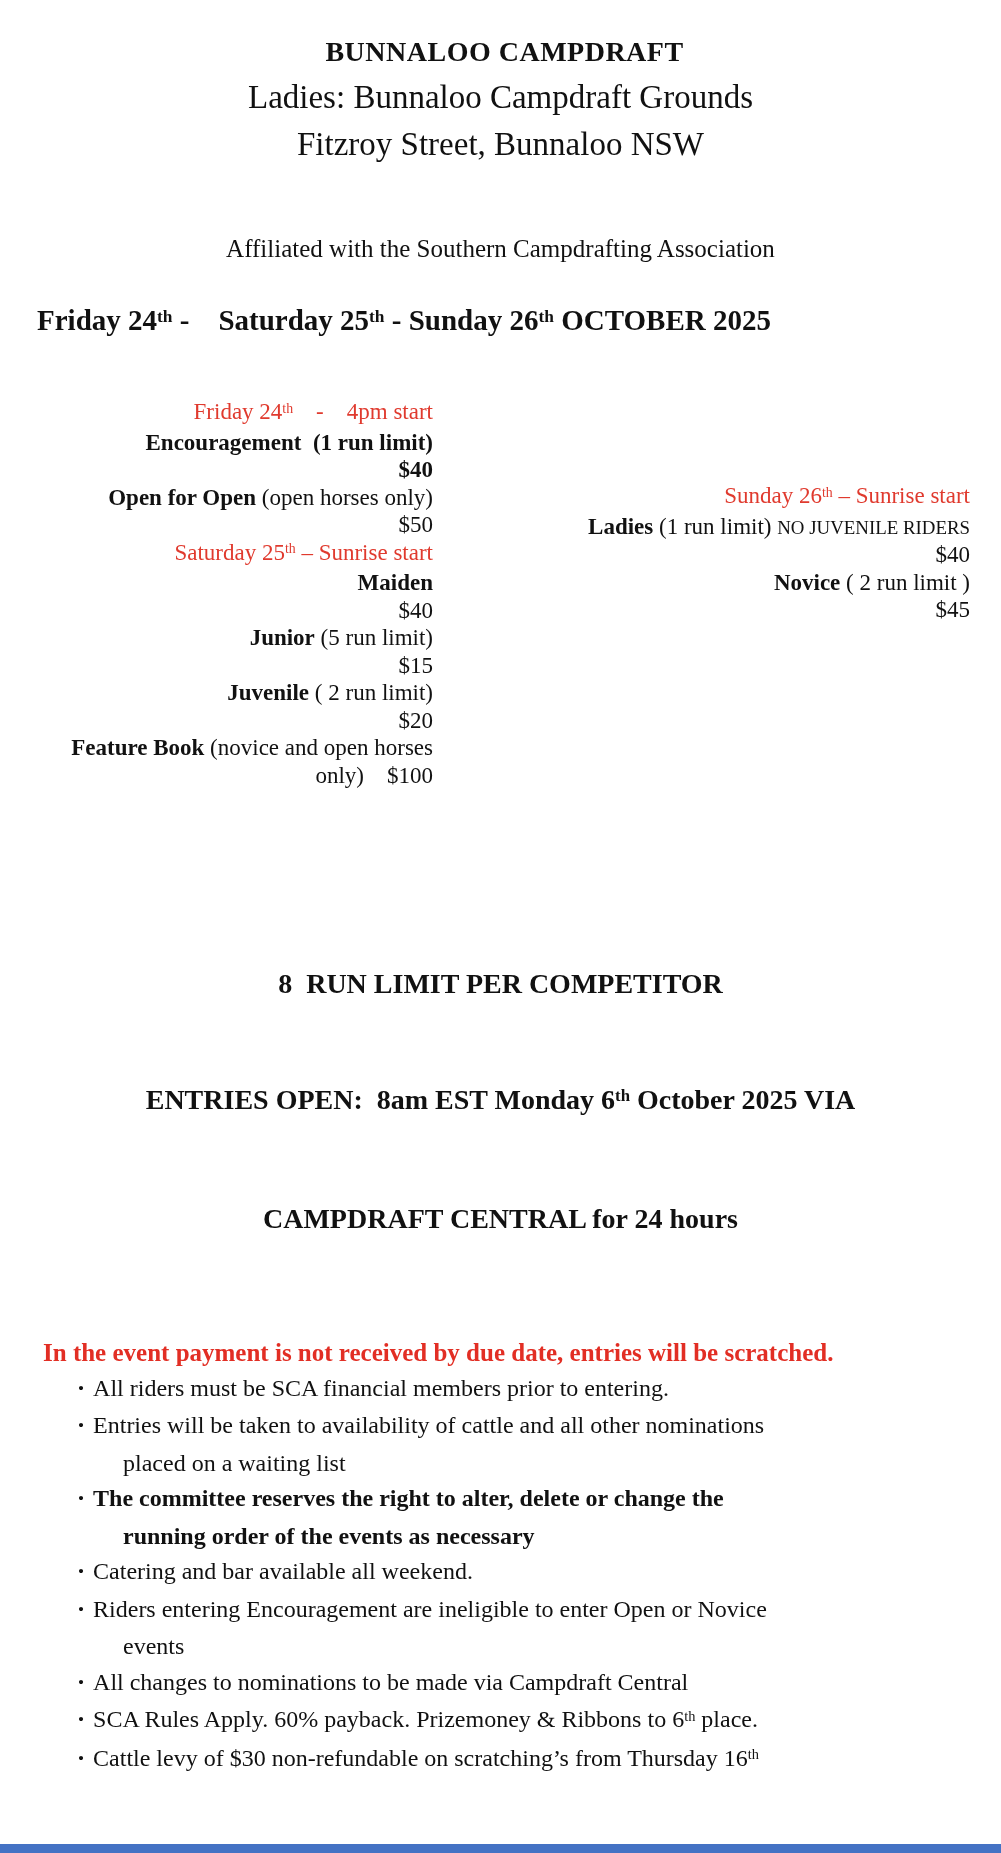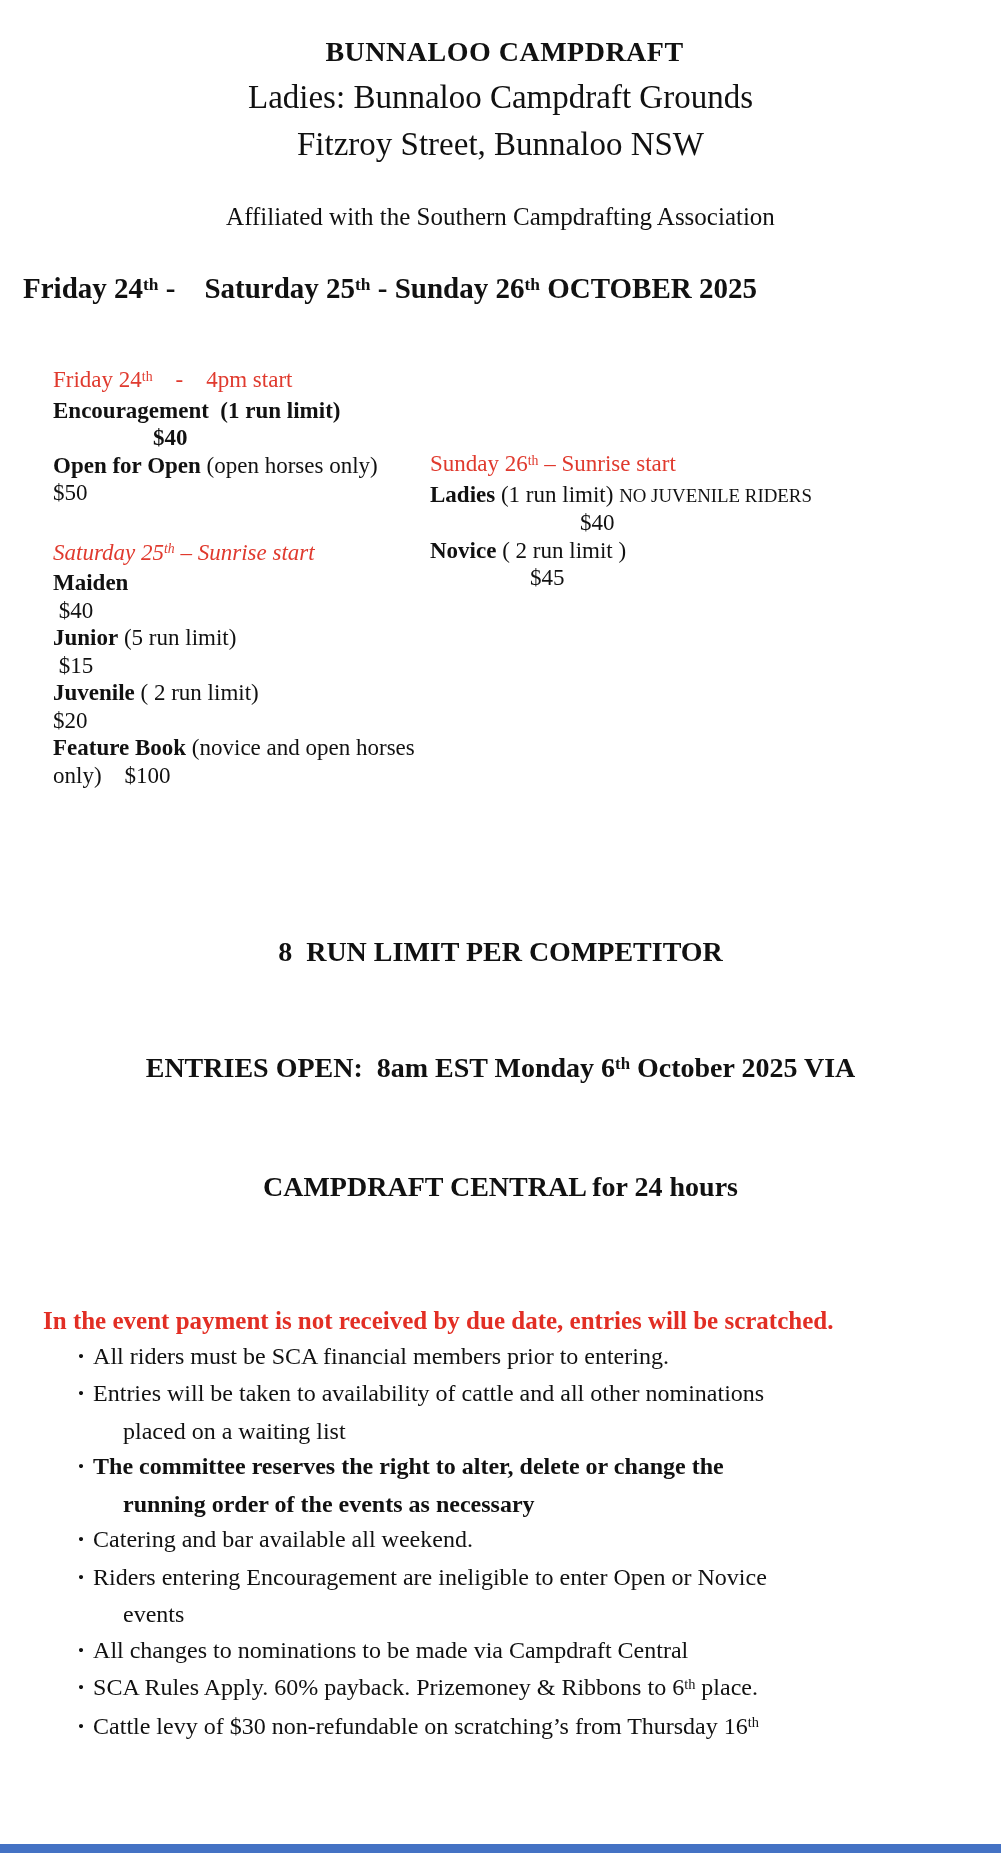--- a/index.html
+++ b/index.html
@@ -17,33 +17,33 @@
     margin:0 auto;
     background:var(--background);
     color:var(--text);
     font-family:"Liberation Serif", serif;
     overflow:hidden;
   }
   
   header{text-align:center;padding-top:34px;}
   .title{font-size:28px;font-weight:bold;margin:0 0 4px 8px;line-height:36px;letter-spacing:.5px;}
   .venue{font-size:33px;line-height:47px;}
-  .affil{font-size:25px;line-height:30px;margin-top:34px;}
+  .affil{font-size:25px;line-height:30px;margin-top:66px;}
   .dates{
     font-size:29px;font-weight:bold;line-height:36px;
-    margin-top:38px;text-align:left;padding-left:23px;white-space:pre-wrap;
+    margin-top:38px;text-align:left;padding-left:37px;white-space:pre-wrap;
   }
   
   .schedule{position:relative;margin-top:56px;height:420px;font-size:23px;line-height:27.5px;}
-  .col{position:absolute;top:0;}
+  .col{position:absolute;top:0;text-align:right;}
   .col-left{left:53px;width:380px;}
   .col-right{left:430px;top:84px;width:540px;}
   .line{white-space:pre-wrap;}
   .red{color:var(--heading-red);}
-  .gap-above{margin-top:32px;font-style:italic;}
+  .gap-above{}
   .ind100{padding-left:100px;}
   .ind150{padding-left:150px;}
   
   .b{font-weight:bold;}
   .sup{font-size:.6em;position:relative;top:-.45em;}
   .sc{font-size:.82em;}
   
   .center-block{
     margin-top:70px;text-align:center;font-weight:bold;
     font-size:28px;line-height:38.5px;white-space:pre-wrap;

